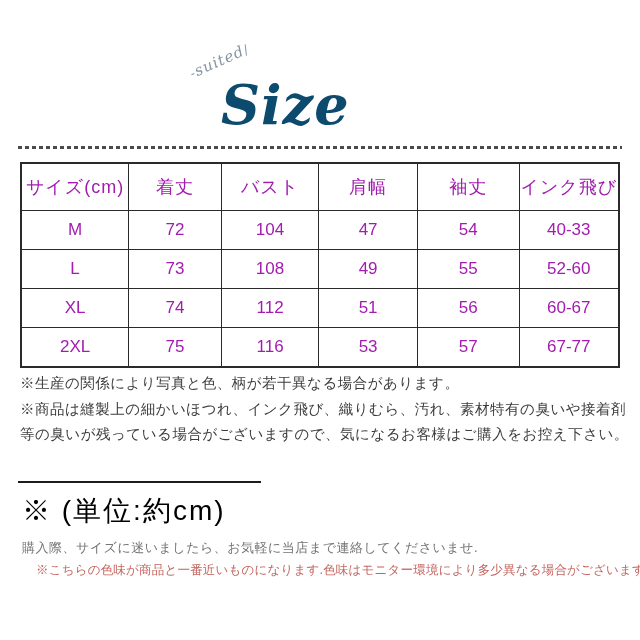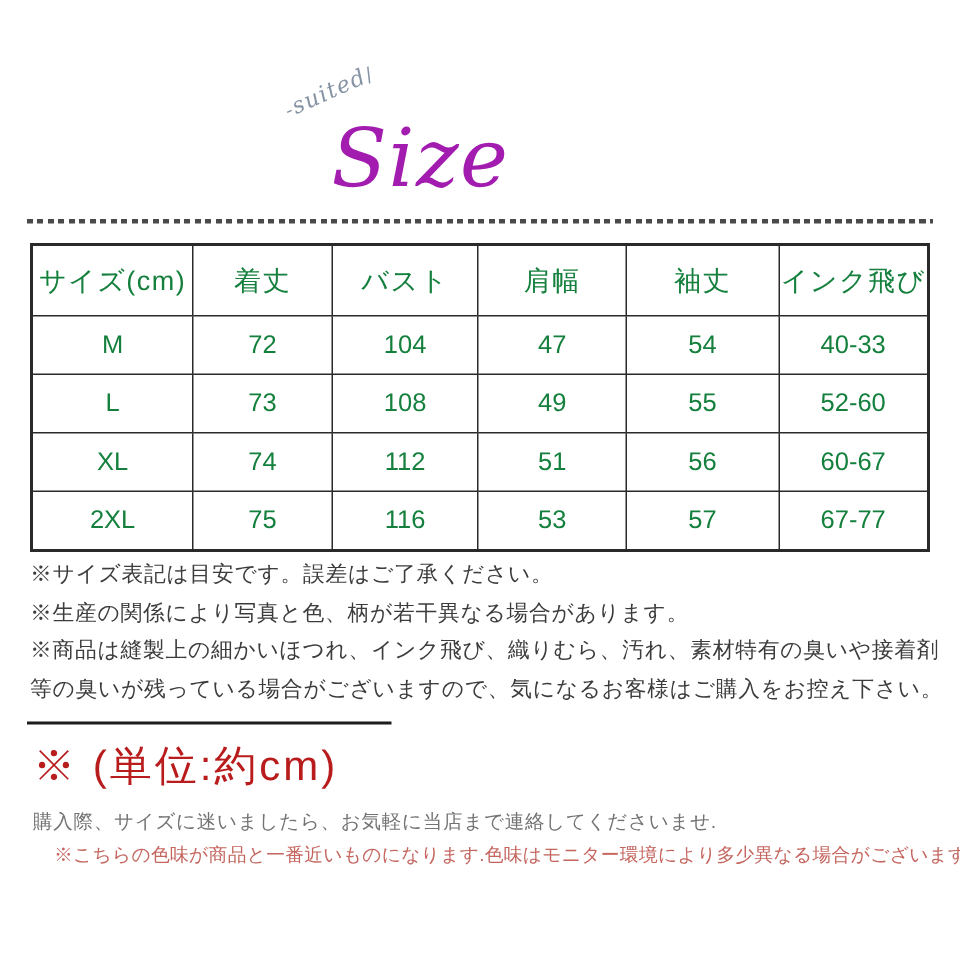--- a/index.html
+++ b/index.html
@@ -11,59 +11,59 @@
   
   .suited {
     position:absolute; left:194px; top:64px;
     transform:rotate(-24deg); transform-origin:left bottom;
     font-family:"DejaVu Serif", serif; font-style:italic;
     font-size:15px; color:#8593a4; letter-spacing:1px;
   }
   .suited .tick { font-style:normal; font-size:13px; color:#8593a4; }
   .size-main {
     position:absolute; left:221px; top:76px; line-height:1.1;
-    font-family:"DejaVu Serif", serif; font-style:italic; font-weight:normal;
-    font-size:54px; color:#a21caf; letter-spacing:1px;
+    font-family:"DejaVu Serif", serif; font-style:italic; font-weight:bold;
+    font-size:54px; color:#0c4a6e; letter-spacing:1px;
   }
   .size-sub {
     position:absolute; left:330px; top:103px;
     font-size:23px; color:#3f3f3f; letter-spacing:1px;
   }
 
   
   .dashed-sep {
     position:absolute; top:146px; left:18px; width:604px; height:3px;
     background:repeating-linear-gradient(90deg,#4a4a4a 0 4px,transparent 4px 7px);
   }
 
   
   .size-table-wrap { position:absolute; top:162px; left:20px; width:600px; height:206px; }
   table.size-table {
     width:100%; height:100%; border-collapse:collapse; table-layout:fixed;
     border:2.5px solid #2a2a2a;
   }
   table.size-table th, table.size-table td {
     border:1.5px solid #2a2a2a; text-align:center; vertical-align:middle;
-    color:#15803d; padding:0;
+    color:#a21caf; padding:0;
   }
   table.size-table th { font-size:18px; font-weight:normal; letter-spacing:1px; }
   table.size-table td { font-size:17px; }
 
   
   .notes {
     position:absolute; top:371px; left:20px; width:605px;
     font-size:14.5px; color:#3c3c3c; letter-spacing:0.5px;
   }
   .notes .note-line { line-height:25.5px; white-space:nowrap; }
 
   
   .black-rule { position:absolute; top:481px; left:18px; width:243px; height:2px; background:#1c1c1c; }
   .unit-heading {
     position:absolute; top:492px; left:22px;
-    font-size:28px; color:#b91c1c; letter-spacing:2px;
+    font-size:28px; color:#000000; letter-spacing:2px;
   }
 
   
   .footer-note-1 {
     position:absolute; top:539px; left:22px; white-space:nowrap;
     font-size:13px; color:#737373; letter-spacing:0.5px;
   }
   .footer-note-2 {
     position:absolute; top:562px; left:36px; white-space:nowrap;
     font-size:12.5px; color:#c4655e; letter-spacing:0.2px;
@@ -128,21 +128,20 @@
         <td>116</td>
         <td>53</td>
         <td>57</td>
         <td>67-77</td>
       </tr>
     </tbody>
       </table>
   </div>
 
   <div class="notes">
-    <div class="note-line">※サイズ表記は目安です。誤差はご了承ください。</div>
     <div class="note-line">※生産の関係により写真と色、柄が若干異なる場合があります。</div>
     <div class="note-line">※商品は縫製上の細かいほつれ、インク飛び、織りむら、汚れ、素材特有の臭いや接着剤</div>
     <div class="note-line">等の臭いが残っている場合がございますので、気になるお客様はご購入をお控え下さい。</div>
   </div>
 
   <div class="black-rule"></div>
   <div class="unit-heading">※ (単位:約cm)</div>
 
   <div class="footer-note-1">購入際、サイズに迷いましたら、お気軽に当店まで連絡してくださいませ.</div>
   <div class="footer-note-2">※こちらの色味が商品と一番近いものになります.色味はモニター環境により多少異なる場合がございます</div>

